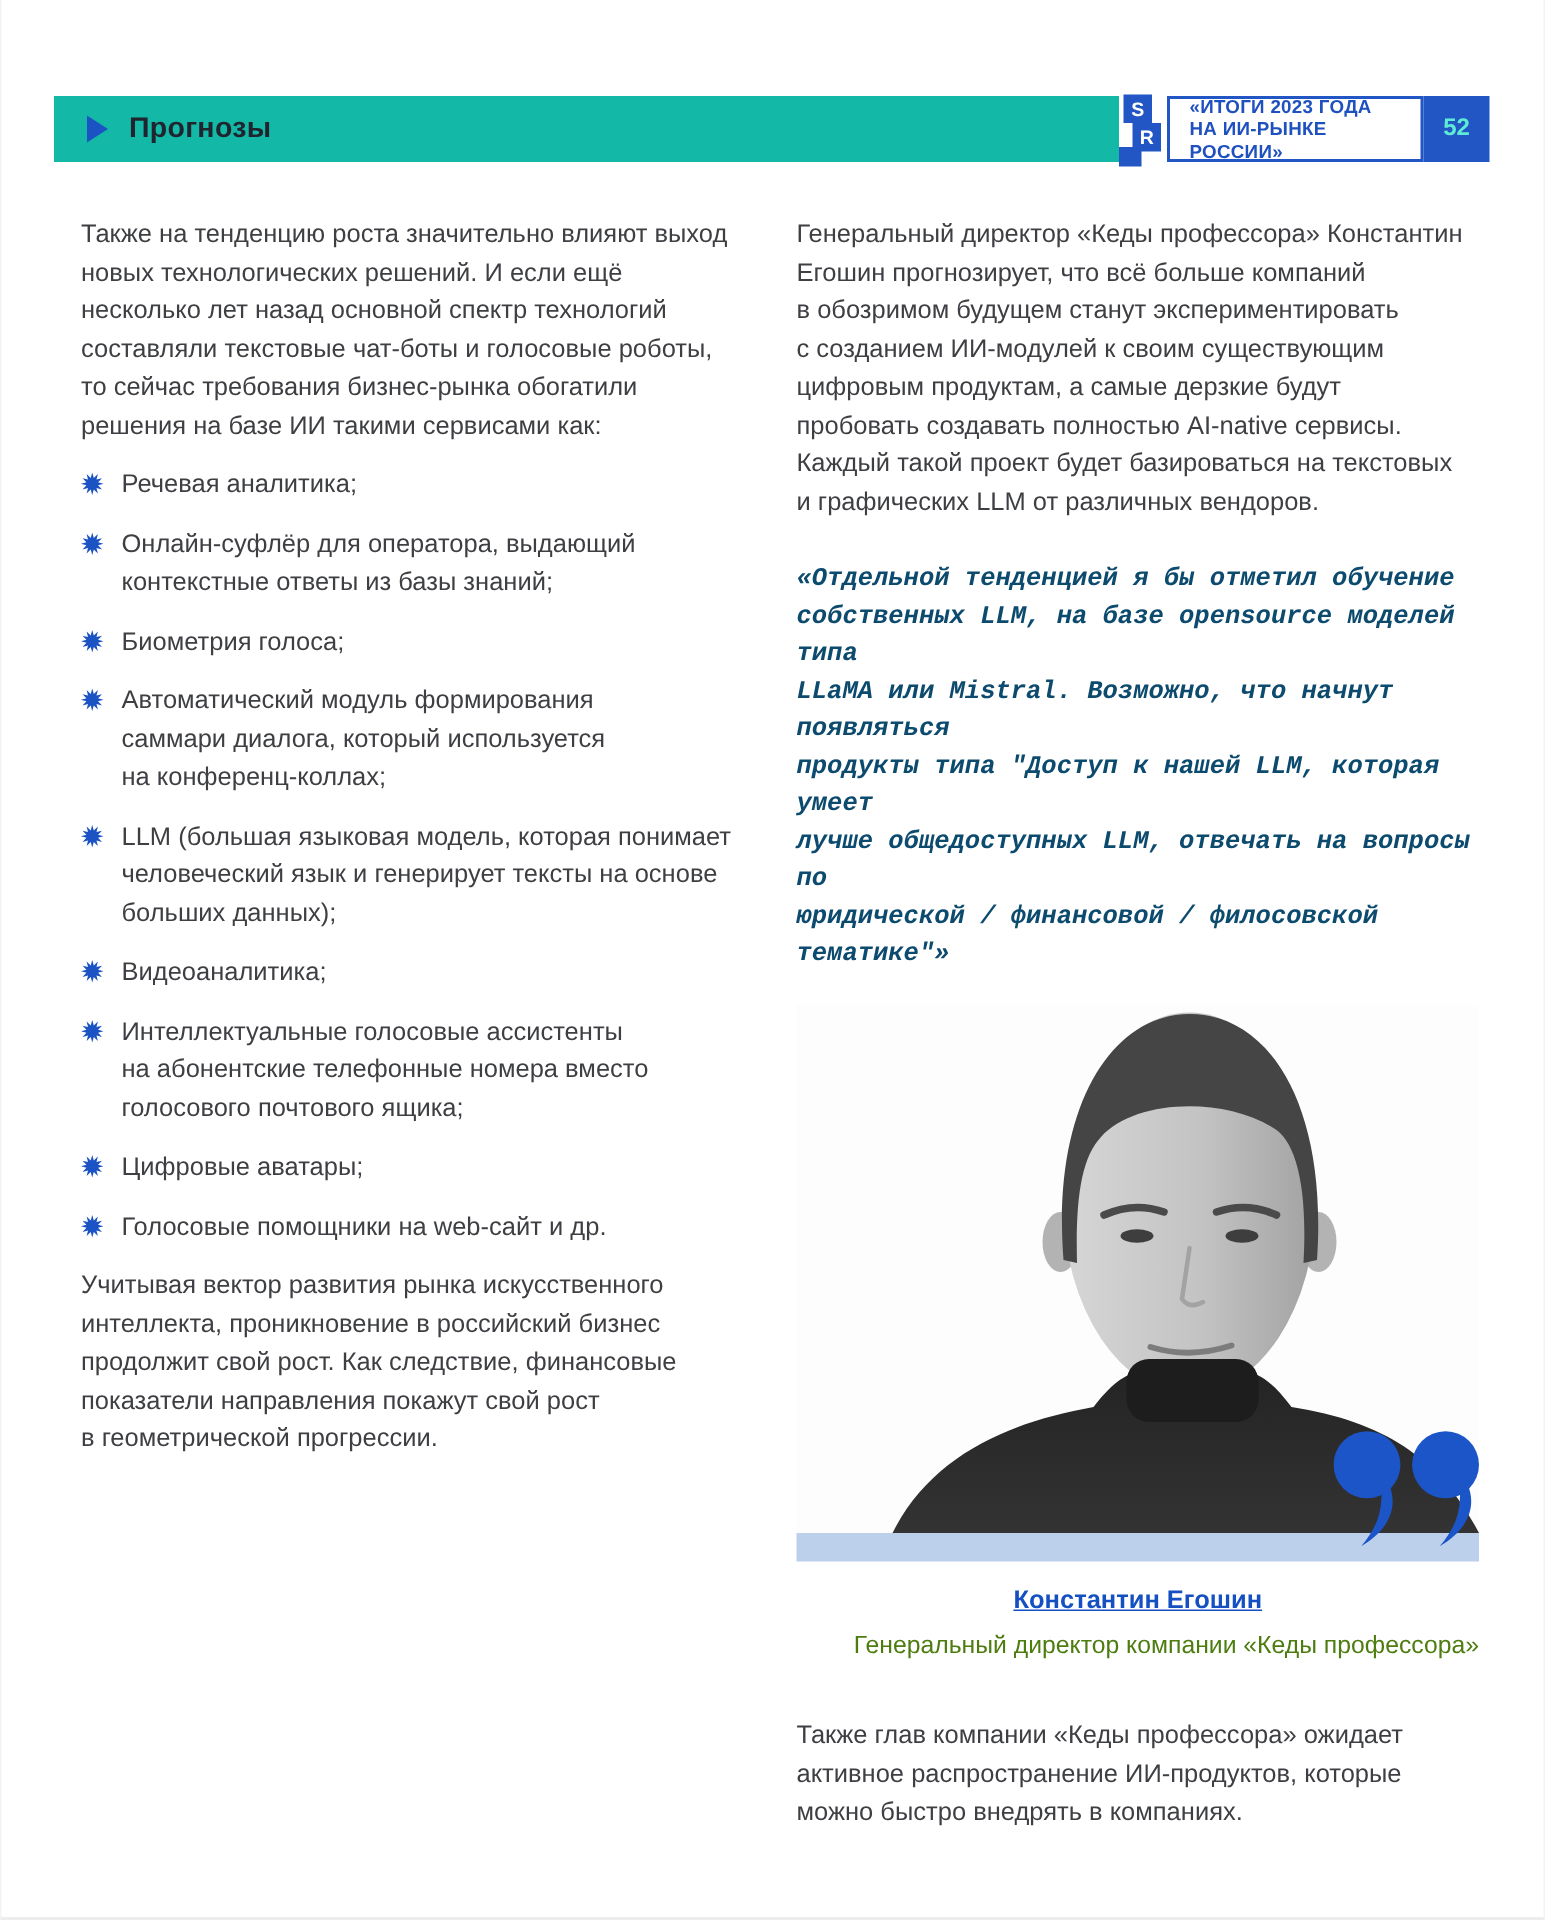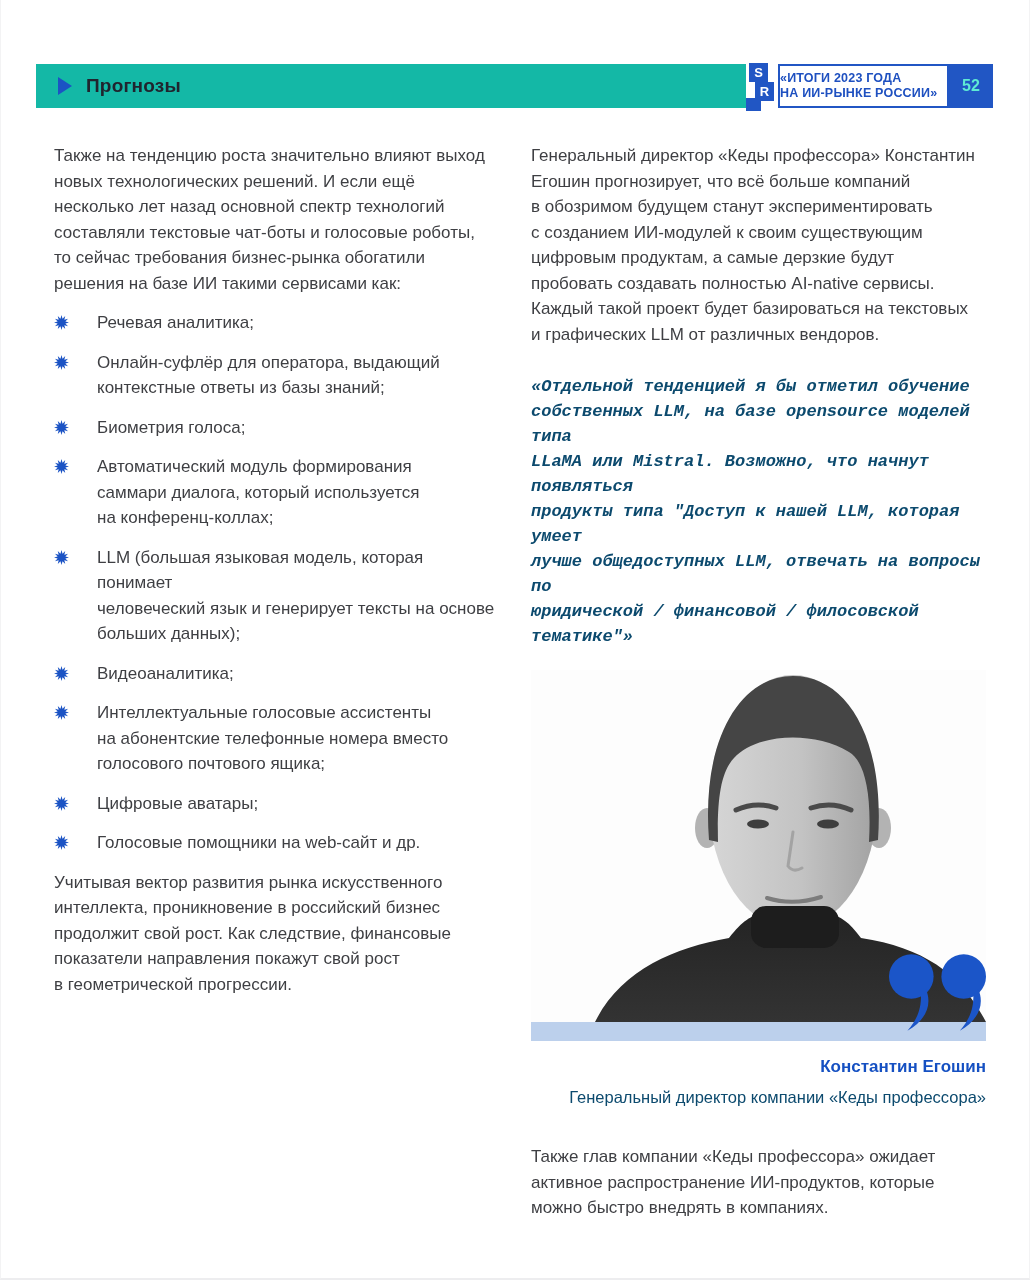--- a/index.html
+++ b/index.html
@@ -26,51 +26,51 @@
   .sr-logo .blk {
     position:absolute; background:#2156c4; color:#fff; font-weight:bold; font-size:13px;
     width:19px; height:19px; display:flex; align-items:center; justify-content:center;
   }
   .sr-logo .s { left:3px; top:2px; }
   .sr-logo .r { left:9px; top:21px; }
   .sr-logo .foot { left:0; top:37px; width:15px; height:13px; }
   .report-box {
     position:absolute; left:777px; top:64px; width:171px; height:44px;
     border:2px solid #2156c4; background:#fff;
-    display:flex; flex-direction:column; justify-content:center; 
+    display:flex; flex-direction:column; justify-content:center; padding-left:13px;
     font-size:12.5px; font-weight:bold; color:#1e50c0; line-height:15px; letter-spacing:.2px;
   }
   .page-num {
     position:absolute; left:948px; top:64px; width:44px; height:44px;
     background:#2156c4; color:#5eead4; font-size:16px; font-weight:bold;
     display:flex; align-items:center; justify-content:center;
   }
   
   .col { position:absolute; top:143px; font-size:17px; line-height:25.5px; }
   .col p { white-space:pre-line; }
   .col-left  { left:53px;  width:447px; }
   .col-right { left:530px; width:455px; }
   .svc-list { list-style:none; margin-top:14px; }
-  .svc-item { display:flex; gap:28px; margin-bottom:14px; }
+  .svc-item { display:flex; gap:12px; margin-bottom:14px; }
   .svc-item .star { flex:0 0 15px; margin-top:5px; }
   .svc-item .star svg { display:block; }
   .svc-text { white-space:pre-line; }
   .p2-left { margin-top:11px; }
   .p3-left { margin-top:17px; }
   .quote {
     margin-top:27px; font-weight:bold; font-style:italic;
     color:#0c4a6e; line-height:25px; white-space:pre-line;font-family:Liberation Mono, monospace;
   }
   
   .photo { position:relative; margin-top:21px; width:455px; height:352px; }
   .photo > svg.portrait { display:block; width:455px; height:352px; }
   .quote-marks { position:absolute; right:0; top:283px; width:97px; height:80px; }
   .photo-bar { width:455px; height:19px; background:#bcd0ec; }
-  .cap-name { margin-top:13px; text-align:right; font-weight:bold; color:#1550c2; font-size:17px; }
-  .cap-role { margin-top:5px; text-align:right; color:#0c4a6e; font-size:16.5px; }
+  .cap-name { margin-top:13px; text-align:center; font-weight:bold; color:#1550c2; font-size:17px;text-decoration:underline; }
+  .cap-role { margin-top:5px; text-align:right; color:#4d7c0f; font-size:16.5px; }
   .p2-right { margin-top:34px; }
 </style>
 </head>
 <body>
 
 <div class="page">
 
   <div class="topbar-band">
     <div class="tri"></div>
     <div class="section-title">Прогнозы</div>

